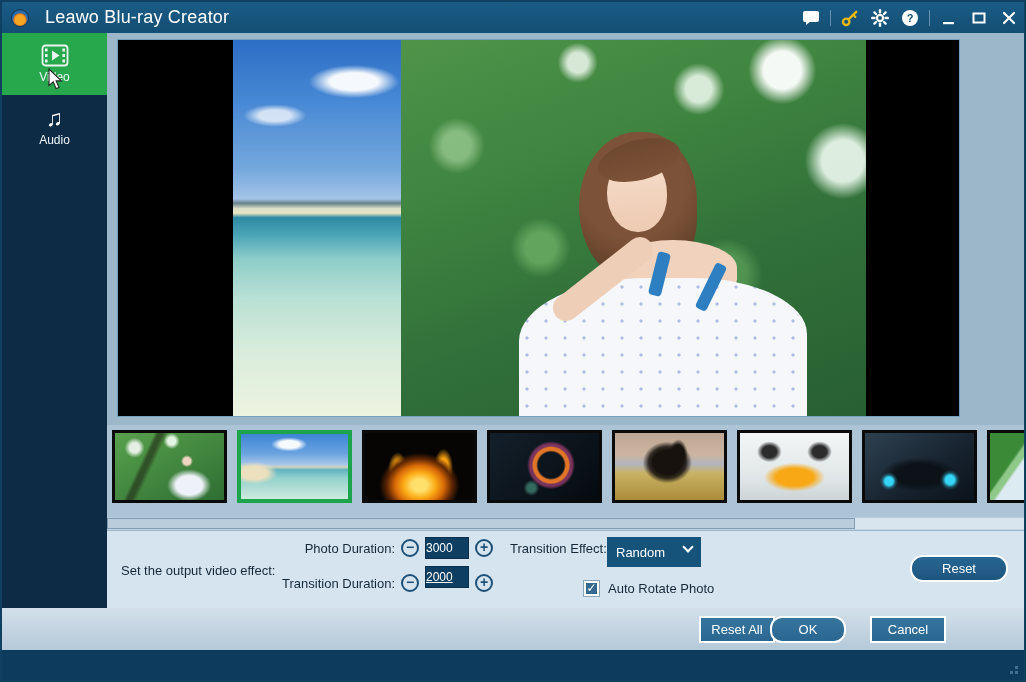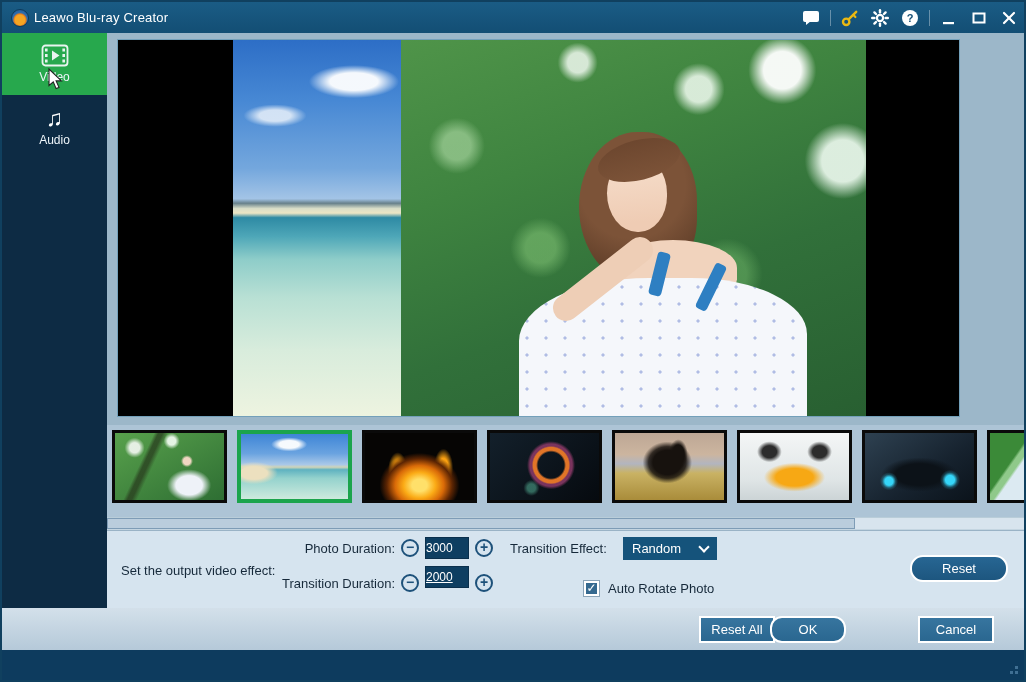--- a/index.html
+++ b/index.html
@@ -14,21 +14,21 @@
   .titlebar{
     position:absolute; left:0; top:0; width:1022px; height:31px;
     background:linear-gradient(#1a5c85,#134e74);
     display:flex; align-items:center;
   }
   .app-logo{
     width:18px; height:18px; border-radius:50%; margin-left:9px;
     background:radial-gradient(circle at 50% 62%, #f5a623 0 38%, #e07820 48%, #2f6fae 56%, #1d4f86 100%);
     border:1px solid #0c3a5c;
   }
-  .win-title{ color:#ffffff; font-size:13px; margin-left:5px; letter-spacing:.2px; }
+  .win-title{ color:#ffffff; font-size:18px; margin-left:16px; letter-spacing:.2px; }
   .tb-icons{ position:absolute; right:0; top:0; height:31px; display:flex; align-items:center; }
   .tb-btn{ width:30px; height:31px; display:flex; align-items:center; justify-content:center; cursor:default; }
   .tb-sep{ width:1px; height:16px; background:rgba(255,255,255,.35); margin:0 4px; }
 
   
   .sidebar{ position:absolute; left:0; top:31px; width:105px; height:575px; background:#0d2b44; }
   .side-tab{ width:105px; height:62px; display:flex; flex-direction:column; align-items:center; justify-content:center; color:#eef5f9; font-size:12px; }
   .side-tab.active{ background:#27a84d; }
   .side-tab .lbl{ margin-top:3px; }
   .music-note{ font-size:23px; line-height:24px; color:#fff; }
@@ -131,22 +131,22 @@
 
   
   .settings{ position:absolute; left:105px; top:528px; width:917px; height:78px;
              background:#d6e4ef; border-top:1px solid #9ab3c6; font-size:13px; color:#16293a; }
   .sec-label{ position:absolute; left:14px; top:32px; }
   .row-label{ position:absolute; width:230px; text-align:right; }
   .spin{ position:absolute; width:18px; height:18px; border:2px solid #1d517a; border-radius:50%;
          color:#1d517a; font-size:14px; font-weight:bold; line-height:13px; text-align:center; cursor:pointer; }
   .numbox{ position:absolute; width:44px; height:22px; background:#0e3e61; border:1px solid #0a2f4c;
            color:#fff; font-size:12px; text-align:left; font-family:"Liberation Sans",sans-serif; }
-  .dd{ position:absolute; left:500px; top:6px; width:94px; height:23px; background:#15537b;
-       color:#fff; font-size:13px; display:flex; align-items:center; padding-left:9px; cursor:pointer;margin-left:16px; }
+  .dd{ position:absolute; left:500px; top:6px; width:94px; height:30px; background:#15537b;
+       color:#fff; font-size:13px; display:flex; align-items:center; padding-left:9px; cursor:pointer; }
   .dd-chev{ position:absolute; right:9px; top:6px; width:8px; height:8px;
             border-right:2px solid #fff; border-bottom:2px solid #fff; transform:rotate(45deg); }
   .checkbox{ position:absolute; left:476px; top:49px; width:17px; height:17px; background:#fff;
              border:1px solid #8aa4b8; color:#fff; font-size:12px; line-height:15px; text-align:center; cursor:pointer; }
   .checkbox.checked{ background:#35698f; box-shadow:inset 0 0 0 2px #fff; }
   .cb-label{ position:absolute; left:501px; top:50px; }
   .btn{ background:linear-gradient(#37759f,#2a6790); border:2px solid #fff; color:#fff;
         font-size:13px; font-family:"Liberation Sans",sans-serif; cursor:pointer; }
   .reset-btn{ position:absolute; left:803px; top:24px; width:98px; height:27px;
               background:linear-gradient(#276693,#1d567f);border-radius:13px; }
@@ -303,20 +303,20 @@
 
     <div class="checkbox checked">✓</div>
     <div class="cb-label">Auto Rotate Photo</div>
 
     <button class="btn reset-btn">Reset</button>
   </div>
 
   <div class="bottombar">
     <button class="btn bb-btn" style="left:697px;">Reset All</button>
     <button class="btn bb-btn" style="left:768px;border-radius:12px;">OK</button>
-    <button class="btn bb-btn" style="left:916px;">Cancel</button>
+    <button class="btn bb-btn" style="left:868px;">Cancel</button>
   </div>
 
   <div class="footer">
     <div class="grip"></div>
   </div>
 
 </div>
 
 </body></html>

